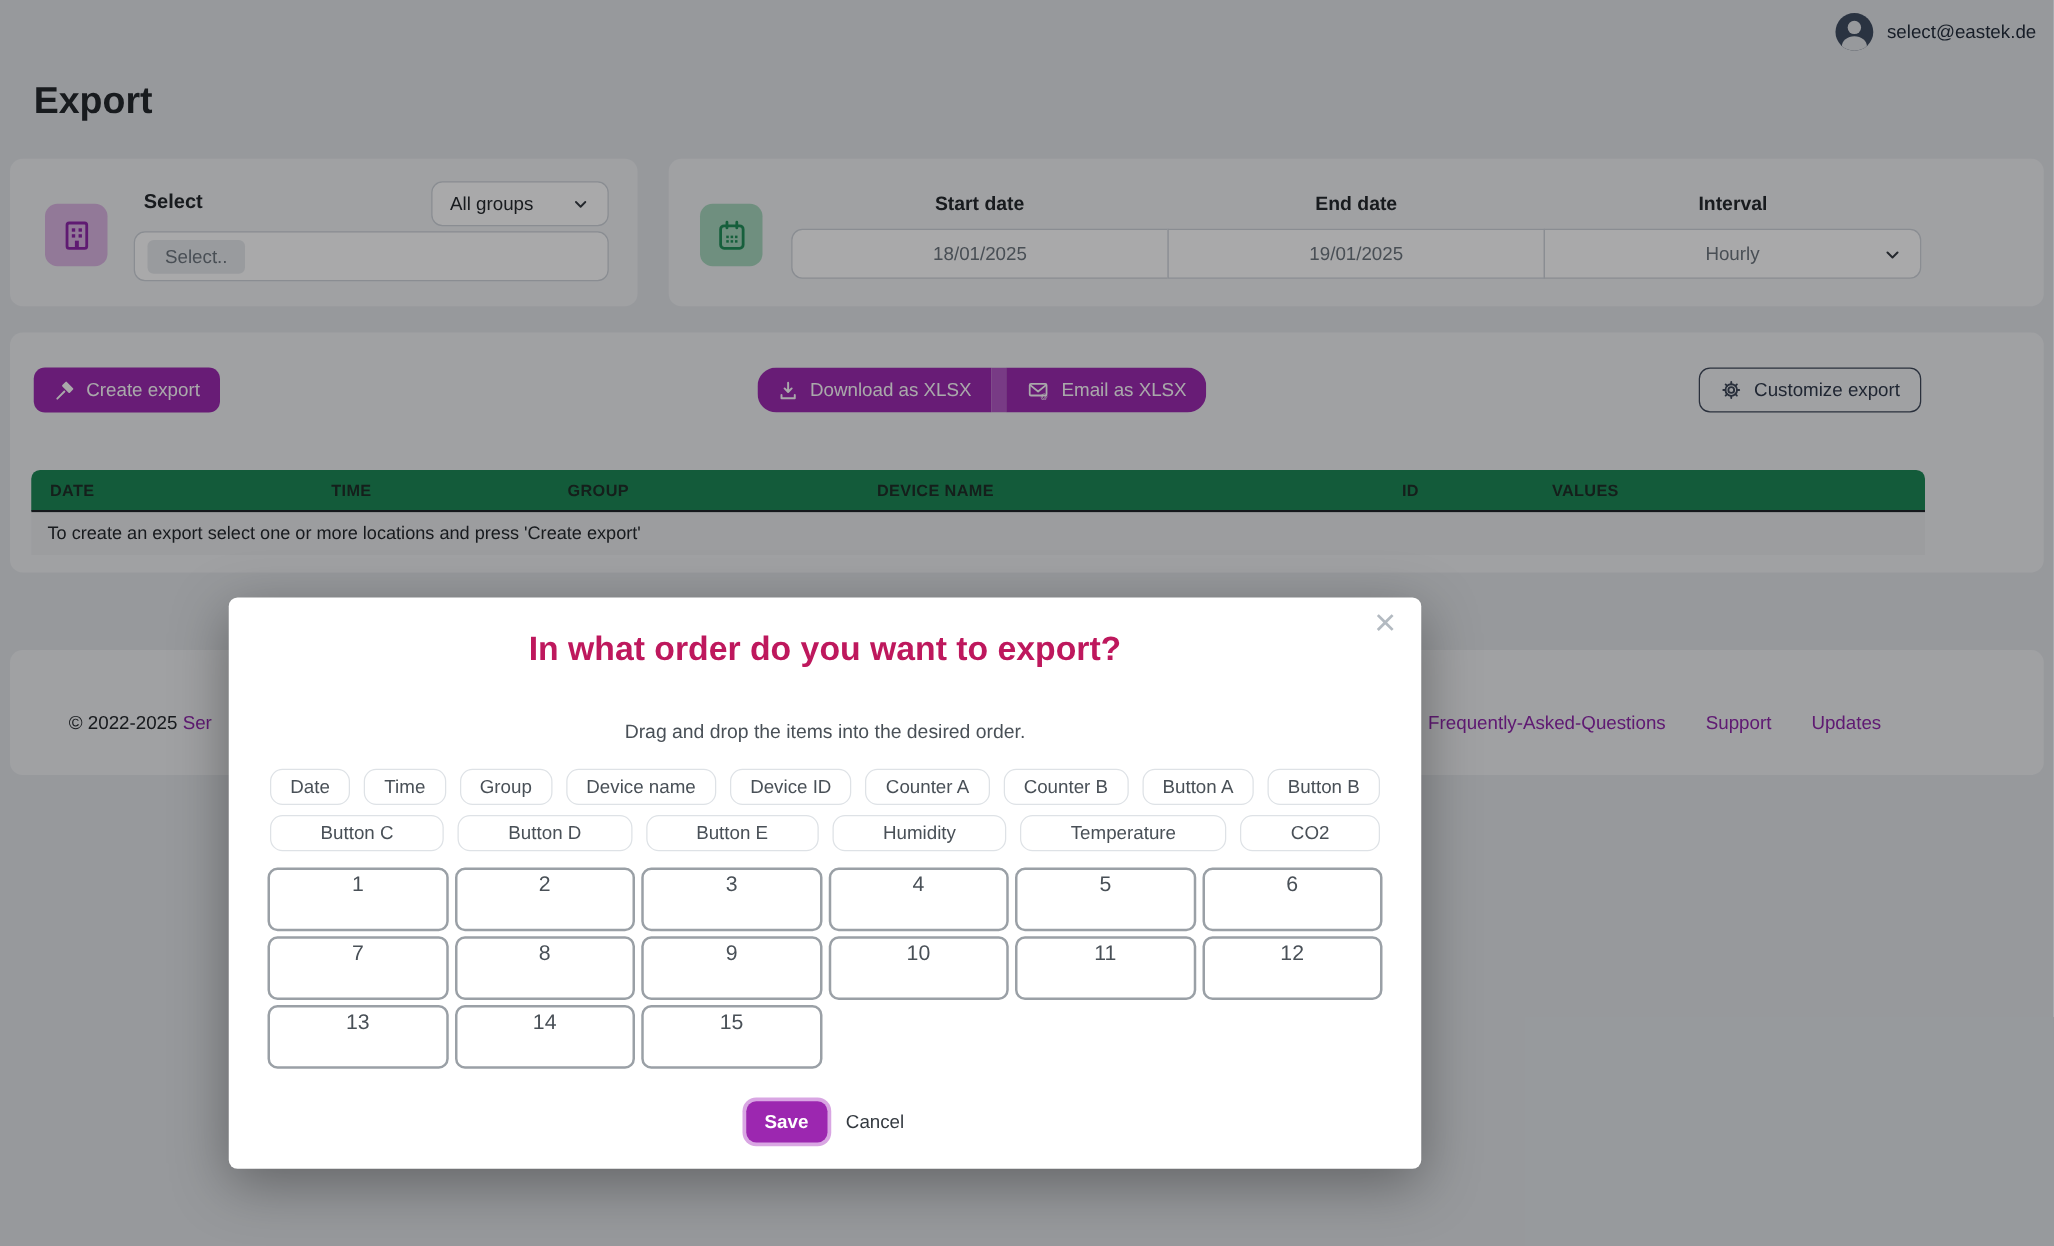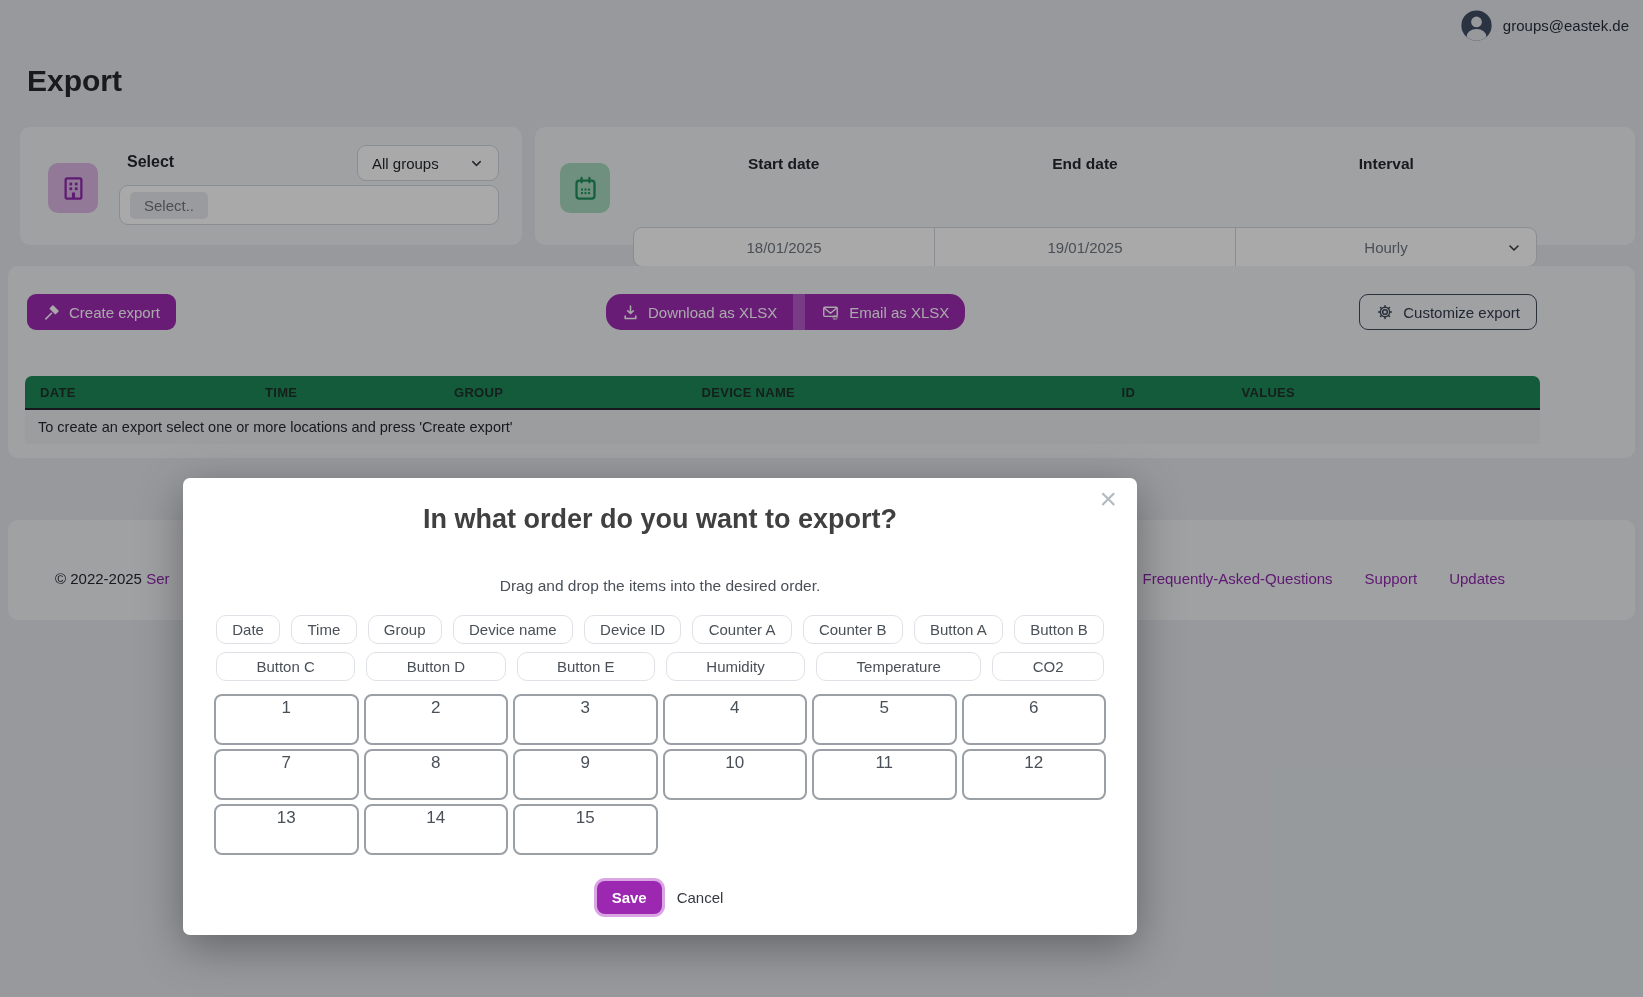--- a/index.html
+++ b/index.html
@@ -26,21 +26,21 @@
   }
   .search-box input::placeholder { color:#6c757d; }
   .user-area { position:absolute; right:14px; top:9px; display:flex; align-items:center; gap:10px; }
   .avatar { width:33px; height:33px; }
   .user-email { font-size:15px; color:#1f2937; }
 
   .page-title { left:27px; top:64px; font-size:30px; font-weight:bold; color:#212529; }
 
   
   .card { background:#f1f3f5; border-radius:10px; }
-  .panel-select { left:20px; top:127px; width:502px; height:118px; }
+  .panel-select { left:8px; top:127px; width:502px; height:118px; }
   .panel-dates  { left:535px; top:127px; width:1100px; height:118px; }
   .icon-tile { position:absolute; width:50px; height:50px; border-radius:10px;
     display:flex; align-items:center; justify-content:center; }
   .tile-purple { background:#dcb5e3; }
   .tile-green  { background:#a7d8bd; }
 
   .select-label { position:absolute; left:107px; top:26px; font-size:16px; font-weight:bold; color:#212529; }
   .groups-select {
     position:absolute; right:23px; top:18px; width:142px; height:36px;
     background:#fff; border:1px solid #cfd4da; border-radius:9px;
@@ -49,21 +49,21 @@
   }
   .select-input {
     position:absolute; left:99px; top:58px; width:380px; height:40px;
     background:#fff; border:1px solid #cfd4da; border-radius:9px;
     display:flex; align-items:center; padding:0 10px;
   }
   .select-chip { background:#e7eaed; border-radius:5px; padding:5px 14px; font-size:15px; color:#6c757d; }
 
   .date-labels { position:absolute; left:98px; top:28px; width:904px; display:flex; }
   .date-labels div { flex:1; text-align:center; font-size:15.5px; font-weight:600; color:#212529; }
-  .date-fields { position:absolute; left:98px; top:56px; width:904px; height:40px; display:flex;margin-top:44px; }
+  .date-fields { position:absolute; left:98px; top:56px; width:904px; height:40px; display:flex; }
   .date-field {
     flex:1; background:#fff; border:1px solid #cfd4da; margin-left:-1px;
     display:flex; align-items:center; justify-content:center;
     font-size:15px; color:#6c757d; position:relative; cursor:pointer;
   }
   .date-field:first-child { border-radius:9px 0 0 9px; margin-left:0; }
   .date-field:last-child  { border-radius:0 9px 9px 0;justify-content:center; }
   .date-field .chev { position:absolute; right:14px; top:12px; }
 
   
@@ -98,21 +98,21 @@
   .plink { color:#8e24aa; font-size:15px; text-decoration:none; cursor:pointer; }
 
   
   .overlay { inset:0; background:rgba(8,10,12,0.35); z-index:50; }
   .modal {
     left:183px; top:478px; width:954px; height:457px; background:#fff;
     border-radius:7px; z-index:100; box-shadow:0 12px 45px rgba(0,0,0,.35);
   }
   .modal-close { position:absolute; right:20px; top:6px; font-size:30px; font-weight:300;
     color:#b3bac1; cursor:pointer; line-height:1; }
-  .modal-title { text-align:center; margin-top:26px; font-size:27px; font-weight:600; color:#404040; }
+  .modal-title { text-align:center; margin-top:26px; font-size:27px; font-weight:600; color:#be185d; }
   .modal-sub { text-align:center; margin-top:42px; font-size:15.5px; color:#495057; }
   .chips-row { display:flex; gap:11px; margin:20px 33px 0; }
   .chips-row.second { margin-top:8px; }
   .chip {
     flex:1 1 auto; text-align:center; padding:5px 14px; white-space:nowrap;
     border:1px solid #dee2e6; border-radius:10px; background:#fff;
     font-size:15px; color:#495057; cursor:grab;
   }
   .slots {
     display:grid; grid-template-columns:repeat(6,1fr); gap:4px 5px;
@@ -145,21 +145,21 @@
               <circle cx="12" cy="12" r="11"></circle>
             </clipPath>
           </defs>
         <circle cx="12" cy="12" r="11" fill="#3d4a5e"></circle>
         <g clip-path="url(#av)">
           <circle cx="12" cy="9.4" r="3.9" fill="#e4e7ea"></circle>
           <ellipse cx="12" cy="20.5" rx="7.3" ry="6" fill="#e4e7ea"></ellipse>
         </g>
       </svg>
     </span>
-    <span class="user-email">groups@eastek.de</span>
+    <span class="user-email">select@eastek.de</span>
   </div>
 </div>
 
 <h1 class="abs page-title">Export</h1>
 
 <div class="abs card panel-select">
   <div class="icon-tile tile-purple" style="left:28px; top:36px;">
     <span>
       <svg width="27" height="27" viewBox="0 0 24 24" fill="none" stroke="#8e24aa" stroke-width="2">
         <rect x="5" y="3" width="14" height="18" rx="1.5"></rect>

